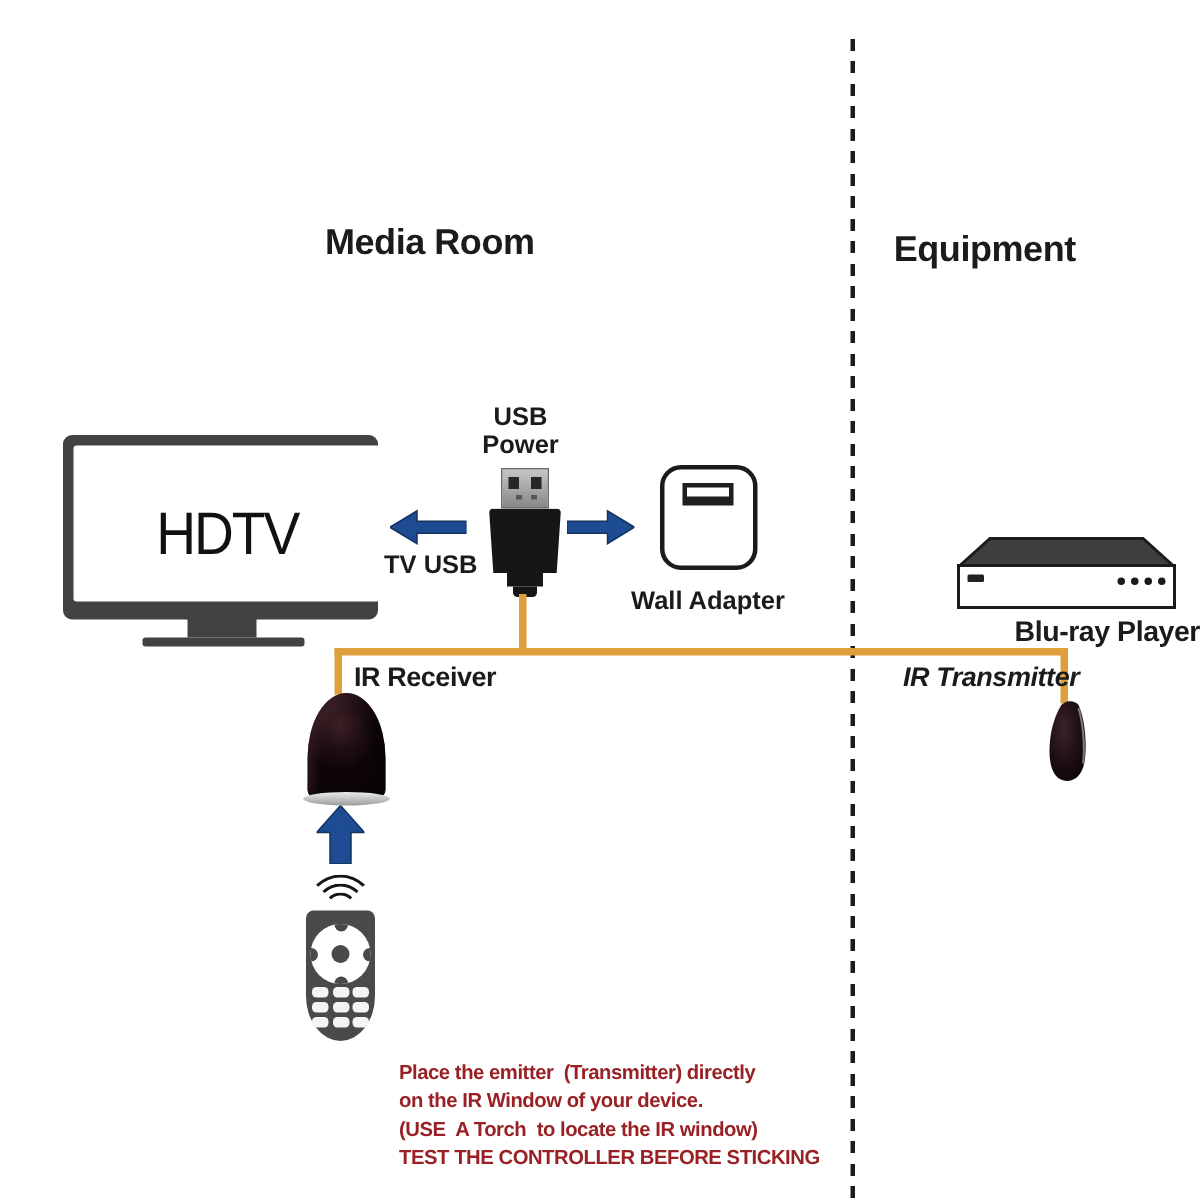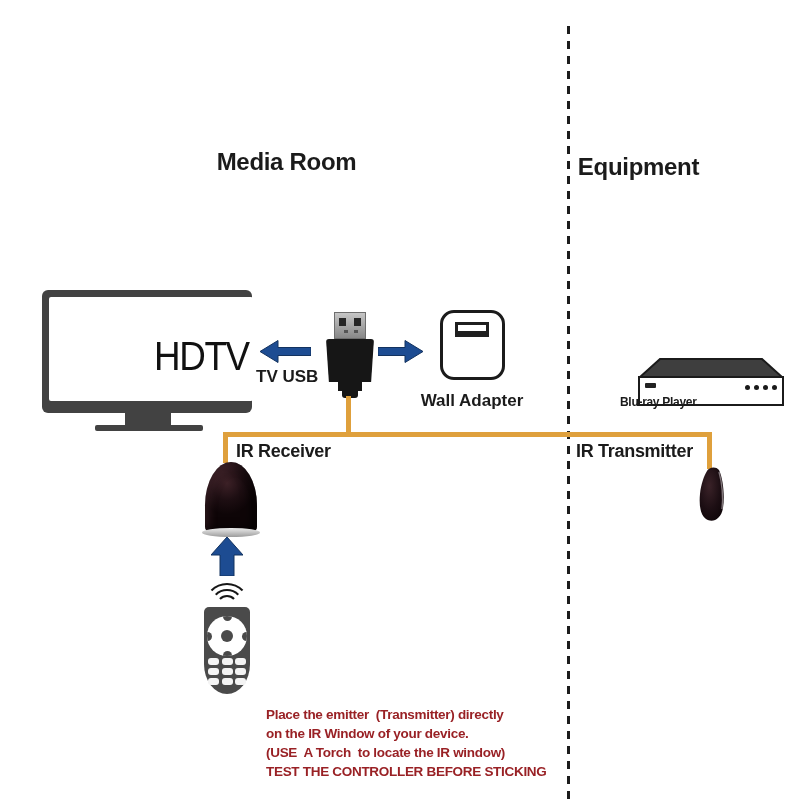--- a/index.html
+++ b/index.html
@@ -7,30 +7,30 @@
     position:relative;width:800px;height:800px;background:#ffffff;overflow:hidden;
     font-family:"Liberation Sans","DejaVu Sans",sans-serif;color:#1b1b1b;
   }
   .abs{position:absolute;}
   .pre{white-space:pre-wrap;}
   .lbl{font-weight:bold;color:#1b1b1b;}
 
   
   .zone-title{font-size:24px;font-weight:bold;text-align:center;letter-spacing:-0.3px;}
   #media-room-title{left:199px;top:148px;width:175px;}
-  #equipment-title{left:566px;top:153px;width:145px;text-align:center;}
+  #equipment-title{left:584px;top:153px;width:145px;text-align:center;}
 
   
   #divider{left:567px;top:26px;width:3px;height:774px;
     background:repeating-linear-gradient(to bottom,#1c1c1c 0 8px,transparent 8px 15px);}
 
   
   #tv-frame{left:42px;top:290px;width:210px;height:123px;background:#424242;border-radius:6px;}
   #tv-screen{left:7px;top:7px;width:204px;height:104px;background:#ffffff;border-radius:2px;
-    display:flex;align-items:center;justify-content:flex-end;}
+    display:flex;align-items:center;justify-content:center;}
   #tv-screen span{font-size:40px;font-weight:400;letter-spacing:-1.5px;color:#111;margin-top:14px;transform:scaleX(.92);}
   #tv-neck{left:125px;top:412px;width:46px;height:13px;background:#424242;}
   #tv-base{left:95px;top:425px;width:108px;height:6px;background:#424242;border-radius:2px;}
 
   
   #usb-power-label{left:307px;top:268px;width:80px;text-align:center;font-size:17px;line-height:19px;}
   #tv-usb-label{left:256px;top:367px;font-size:17px;}
 
   
   #usb-metal{left:334px;top:312px;width:32px;height:27px;box-sizing:border-box;
@@ -53,36 +53,36 @@
 
   
   .cable{background:#dfa03c;}
   #cable-horizontal{left:223px;top:432px;width:489px;height:5px;}
   #cable-drop-receiver{left:223px;top:432px;width:5px;height:31px;}
   #cable-drop-usb{left:346px;top:396px;width:5px;height:40px;}
   #cable-drop-transmitter{left:707px;top:432px;width:5px;height:37px;}
 
   
   #ir-receiver-label{left:236px;top:441px;font-size:18px;letter-spacing:-0.3px;}
-  #ir-transmitter-label{left:576px;top:441px;font-size:18px;letter-spacing:-0.3px;}
+  #ir-transmitter-label{left:602px;top:441px;font-size:18px;letter-spacing:-0.3px;font-style:italic;}
 
   
   #ir-receiver-body{left:205px;top:462px;width:52px;height:70px;
     border-radius:50% 50% 10% 10% / 62% 62% 8% 8%;
     background:radial-gradient(55% 45% at 42% 30%,#3d2127,#1d0e12 55%,#0e0507);
     box-shadow:inset -6px -4px 10px rgba(0,0,0,.6),inset 4px 6px 8px rgba(140,85,95,.25);}
   #ir-receiver-rim{left:202px;top:528px;width:58px;height:9px;border-radius:50%;
     background:linear-gradient(180deg,#ececec,#9c9c9c);}
 
   
   #bluray-front{left:638px;top:376px;width:146px;height:30px;box-sizing:border-box;
     background:#fff;border:2.5px solid #1b1b1b;}
   #bluray-slot{left:645px;top:383px;width:11px;height:4.5px;background:#222;border-radius:1px;}
   .bluray-dot{position:absolute;width:5px;height:5px;border-radius:50%;background:#1a1a1a;top:385px;}
-  #bluray-label{left:620px;top:395px;width:180px;text-align:left;font-size:12px;letter-spacing:-0.3px;}
+  #bluray-label{left:620px;top:411px;width:180px;text-align:right;font-size:19px;letter-spacing:-0.3px;}
 
   
   #remote-body{left:204px;top:607px;width:46px;height:87px;background:#4a4a4a;
     border-radius:5px 5px 23px 23px / 5px 5px 30px 30px;}
   #remote-dpad{left:3px;top:9px;width:40px;height:40px;background:#fff;border-radius:50%;overflow:hidden;}
   .dpad-notch{position:absolute;width:9px;height:9px;background:#4a4a4a;border-radius:50%;}
   #notch-n{left:15.5px;top:-4px;} #notch-s{left:15.5px;bottom:-4px;}
   #notch-w{left:-4px;top:15.5px;} #notch-e{right:-4px;top:15.5px;}
   #dpad-center{position:absolute;left:14px;top:14px;width:12px;height:12px;background:#4a4a4a;border-radius:50%;}
   .remote-btn{position:absolute;width:11px;height:6.5px;background:#f4f4f4;border-radius:3px;}
@@ -110,20 +110,22 @@
   <div class="abs zone-title" id="equipment-title">Equipment</div>
 
   <div class="abs" id="tv-frame">
     <div class="abs" id="tv-screen">
       <span>HDTV</span>
     </div>
   </div>
   <div class="abs" id="tv-neck"></div>
   <div class="abs" id="tv-base"></div>
 
+  <div class="abs lbl pre" id="usb-power-label">USB
+Power</div>
 
   <div class="abs" id="usb-metal">
     <div class="usb-pin" id="usb-pin-a"></div>
     <div class="usb-pin" id="usb-pin-b"></div>
     <div class="usb-mark" id="usb-mark-a"></div>
     <div class="usb-mark" id="usb-mark-b"></div>
   </div>
   <div class="abs" id="usb-body"></div>
   <div class="abs" id="usb-tail"></div>
   <div class="abs" id="usb-tail2"></div>

